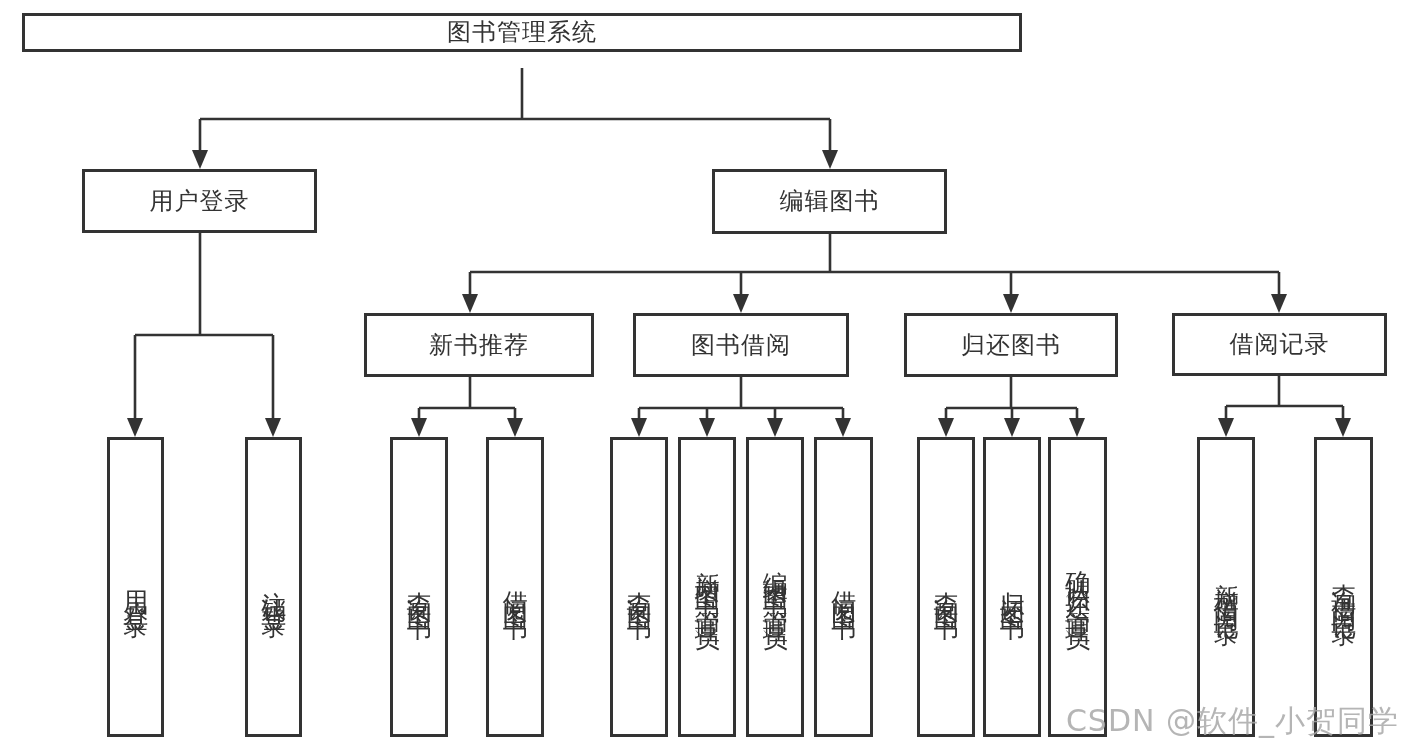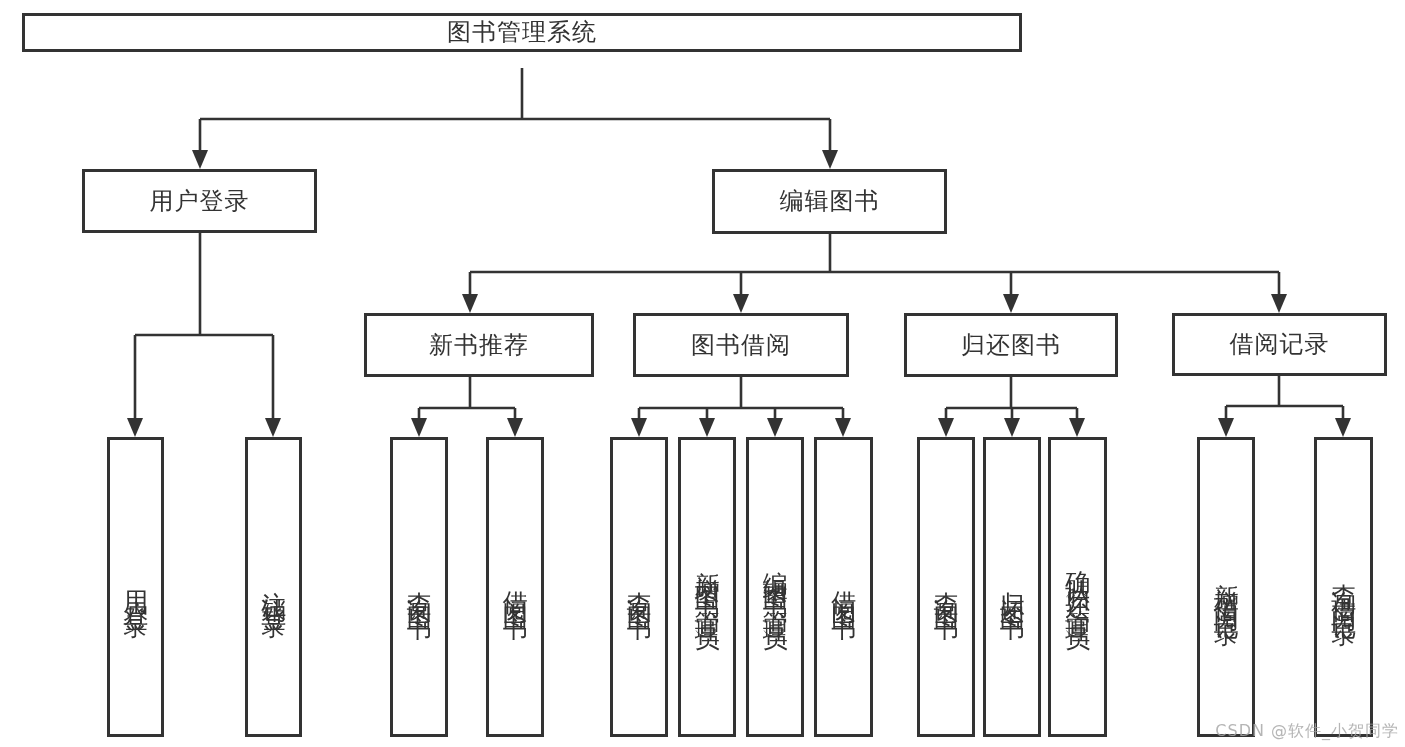--- a/index.html
+++ b/index.html
@@ -11,21 +11,21 @@
   .node{
     position:absolute;box-sizing:border-box;border:3px solid #333333;background:#ffffff;
     display:flex;align-items:center;justify-content:center;
     font-size:24px;letter-spacing:1px;line-height:1.1;text-align:center;
   }
   .node.v{
     writing-mode:vertical-rl;font-size:25px;letter-spacing:8px;
   }
   .watermark{
     position:absolute;right:6px;bottom:5px;z-index:5;
-    font-size:16px;color:rgba(168,168,168,0.85);letter-spacing:1px;white-space:nowrap;margin-left:37px;
+    font-size:30px;color:rgba(168,168,168,0.85);letter-spacing:1px;white-space:nowrap;margin-left:37px;
   }
 </style>
 </head>
 <body>
 
 <div class="stage">
 
   <svg class="wires" viewBox="0 0 1405 747" aria-hidden="true">
     <path fill="none" stroke="#333333" stroke-width="2.6" d="
       M522 68 V119 M200 119 H830 M200 119 V154 M830 119 V154

